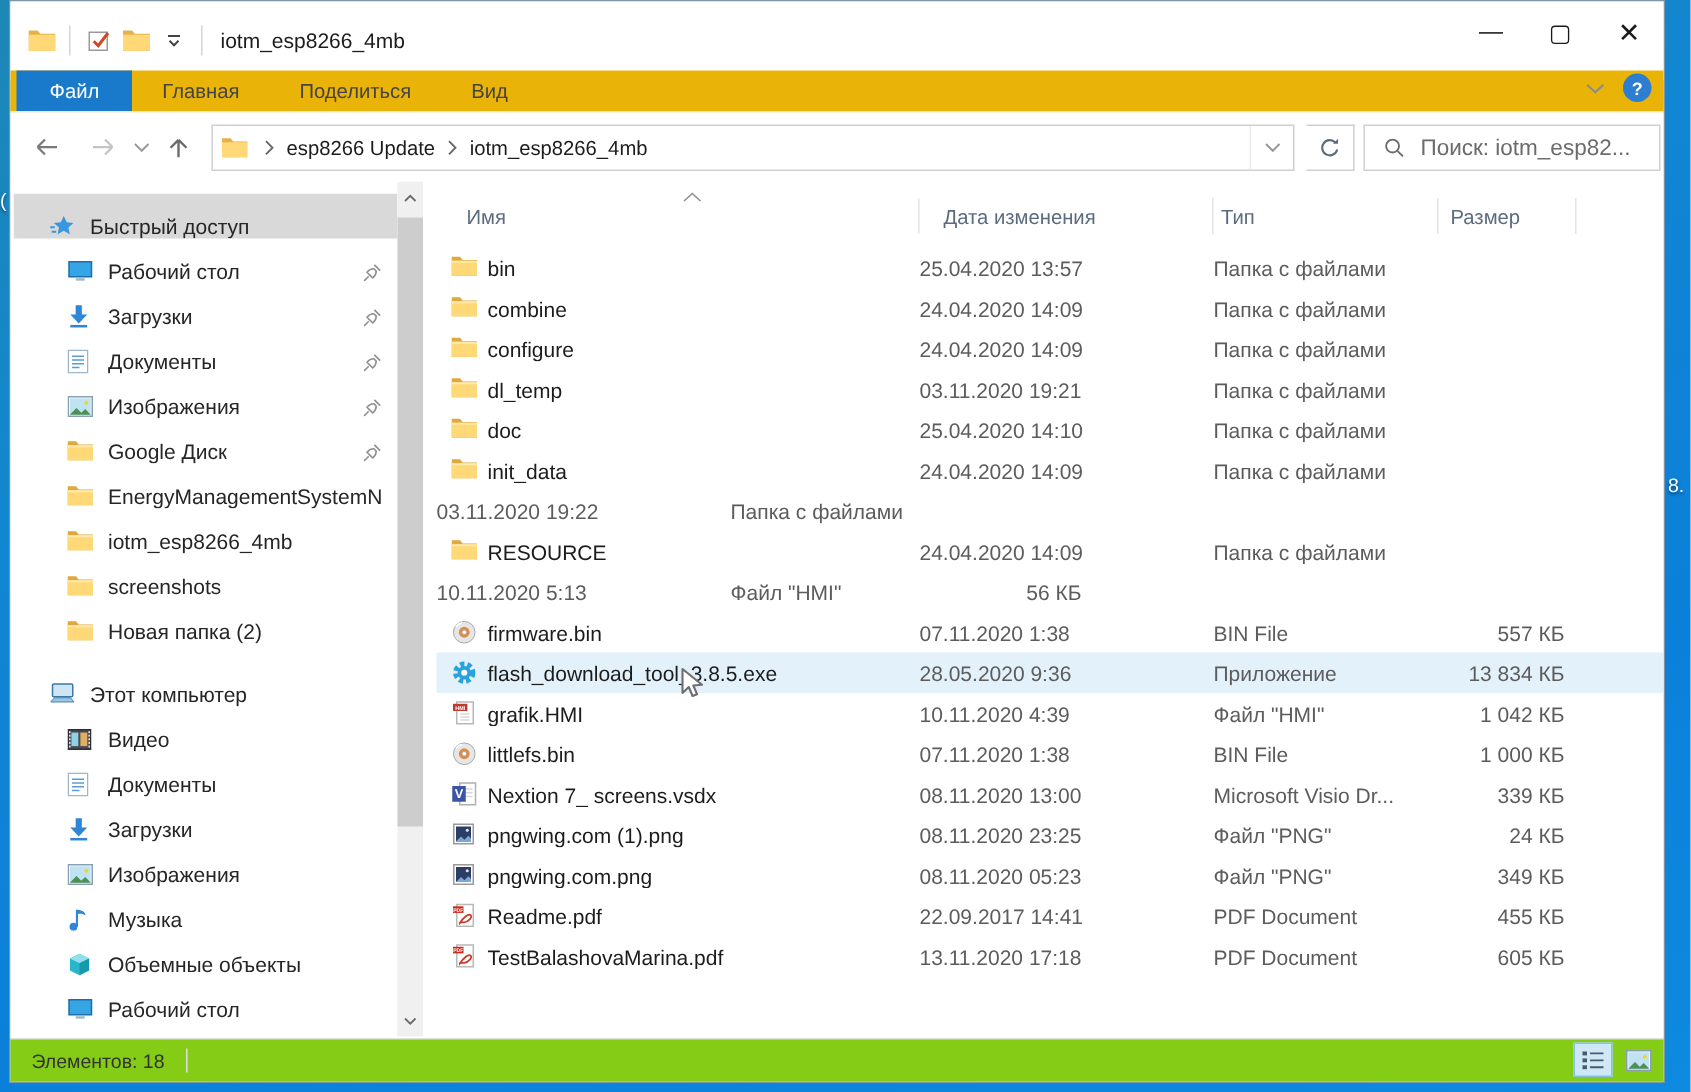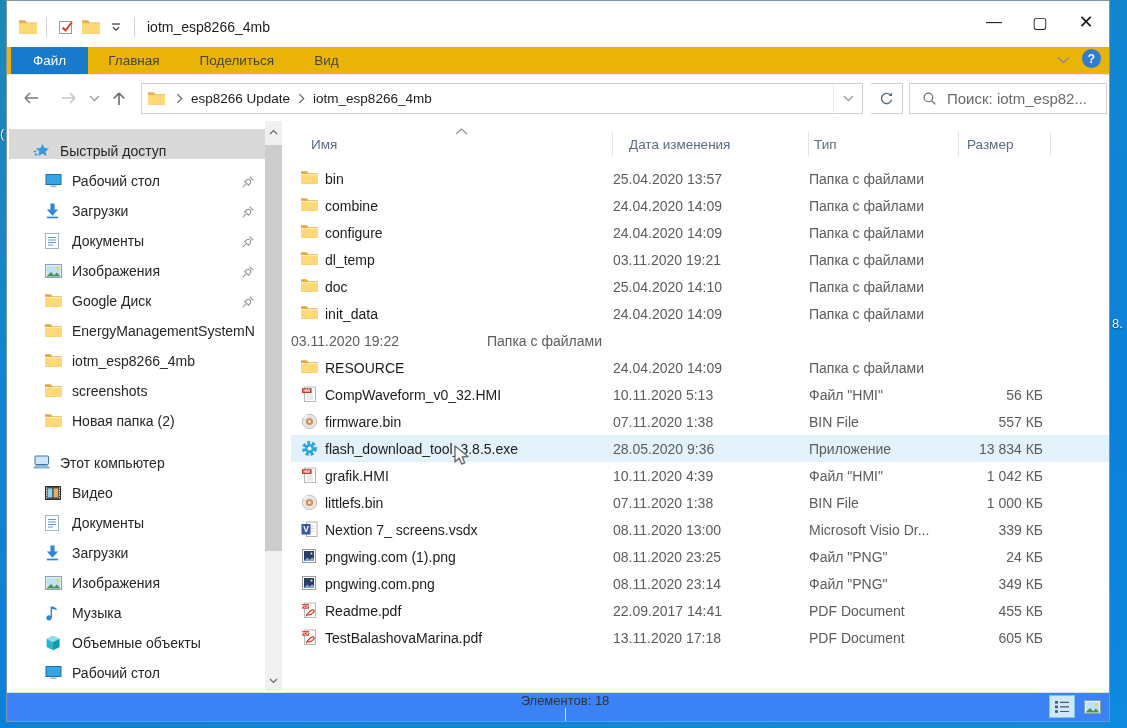--- a/index.html
+++ b/index.html
@@ -77,21 +77,21 @@
   .frow{display:flex;align-items:center;height:27px;font-size:14px;}
   .frow.hover{background:#e3f1fb;}
   .fcell{box-sizing:border-box;white-space:nowrap;overflow:hidden;}
   .cname{width:322px;display:flex;align-items:center;padding-left:10px;color:#1c1c1c;}
   .ficon{width:17px;height:17px;margin-right:7px;display:inline-flex;flex:none;}
   .cdate{width:196px;color:#5c5c5c;}
   .ctype{width:150px;color:#5c5c5c;}
   .csize{width:92px;text-align:right;padding-right:8px;color:#5c5c5c;}
   
   .statusbar{position:absolute;left:0;right:0;bottom:0;height:28px;border-top:1px solid #e0e0e0;
-             background:#3b82f6;display:flex;align-items:center;flex-direction:column;}
+             background:#84cc16;display:flex;align-items:center;}
   .status-text{font-size:13px;color:#333;margin-left:14px;}
   .status-sep{width:1px;height:16px;background:#e0e0e0;margin-left:14px;}
   .viewbtns{position:absolute;right:4px;top:2px;display:flex;gap:4px;}
   .viewbtn{width:26px;height:23px;display:flex;align-items:center;justify-content:center;box-sizing:border-box;}
   .viewbtn.active{background:#cfe8f7;border:1px solid #84c3e8;}
   
   .frag{position:absolute;color:#fff;font-size:13px;text-shadow:0 1px 2px rgba(0,0,0,.55);white-space:nowrap;}
   .frag.left{left:0px;top:126px;}
   .frag.right{left:1112px;top:316px;}
   .cursor{position:absolute;left:450px;top:444px;width:22px;height:24px;z-index:50;}
@@ -565,92 +565,81 @@
                   <path fill="#ffe9ab" d="M0 3.6h16v1.2H0z"></path>
                 </svg>
               </span>
               <span>RESOURCE</span>
             </span>
             <span class="fcell cdate">24.04.2020 14:09</span>
             <span class="fcell ctype">Папка с файлами</span>
             <span class="fcell csize"></span>
           </div>
           <div class="frow ">
+            <span class="fcell cdate">10.11.2020 5:13</span>
+            <span class="fcell ctype">Файл "HMI"</span>
+            <span class="fcell csize">56 КБ</span>
+          </div>
+          <div class="frow ">
+            <span class="fcell cname">
+              <span class="ficon">
+                <svg width="17" height="17" viewBox="0 0 17 17">
+                  <circle cx="8.5" cy="8.5" r="7.2" fill="#e6e6e6" stroke="#a0a0a0" stroke-width="0.6"></circle>
+                  <circle cx="8.5" cy="8.5" r="3.6" fill="#d98e4a"></circle>
+                  <circle cx="8.5" cy="8.5" r="1.5" fill="#fff" stroke="#a0a0a0" stroke-width="0.5"></circle>
+                  <path d="M3 5a6.5 6.5 0 0 1 4-2.8" stroke="#fff" stroke-width="1.1" fill="none"></path>
+                </svg>
+              </span>
+              <span>firmware.bin</span>
+            </span>
+            <span class="fcell cdate">07.11.2020 1:38</span>
+            <span class="fcell ctype">BIN File</span>
+            <span class="fcell csize">557 КБ</span>
+          </div>
+          <div class="frow hover">
+            <span class="fcell cname">
+              <span class="ficon">
+                <svg width="17" height="17" viewBox="0 0 16 16">
+                  <circle cx="8" cy="8" r="5" fill="none" stroke="#2aa3dd" stroke-width="4" stroke-dasharray="2.5 1.7"></circle>
+                  <circle cx="8" cy="8" r="4.2" fill="#2aa3dd"></circle>
+                  <circle cx="8" cy="8" r="1.9" fill="#fff"></circle>
+                </svg>
+              </span>
+              <span>flash_download_tool_3.8.5.exe</span>
+            </span>
+            <span class="fcell cdate">28.05.2020 9:36</span>
+            <span class="fcell ctype">Приложение</span>
+            <span class="fcell csize">13 834 КБ</span>
+          </div>
+          <div class="frow ">
             <span class="fcell cname">
               <span class="ficon">
                 <svg width="17" height="17" viewBox="0 0 17 17">
                   <rect x="3.5" y="1" width="11" height="14.5" fill="#fff" stroke="#b8b8b8"></rect>
                   <path stroke="#d8d8d8" d="M6 9h6M6 11h6M6 13h6" fill="none"></path>
                   <rect x="1" y="2.2" width="9.6" height="4.8" fill="#c0392b"></rect>
                   <text x="5.8" y="6" font-size="3.6" fill="#fff" text-anchor="middle" font-family="Liberation Sans,sans-serif" font-weight="bold">HMI</text>
                 </svg>
               </span>
-              <span>CompWaveform_v0_32.HMI</span>
-            </span>
-            <span class="fcell cdate">10.11.2020 5:13</span>
+              <span>grafik.HMI</span>
+            </span>
+            <span class="fcell cdate">10.11.2020 4:39</span>
             <span class="fcell ctype">Файл "HMI"</span>
-            <span class="fcell csize">56 КБ</span>
+            <span class="fcell csize">1 042 КБ</span>
           </div>
           <div class="frow ">
             <span class="fcell cname">
               <span class="ficon">
                 <svg width="17" height="17" viewBox="0 0 17 17">
                   <circle cx="8.5" cy="8.5" r="7.2" fill="#e6e6e6" stroke="#a0a0a0" stroke-width="0.6"></circle>
                   <circle cx="8.5" cy="8.5" r="3.6" fill="#d98e4a"></circle>
                   <circle cx="8.5" cy="8.5" r="1.5" fill="#fff" stroke="#a0a0a0" stroke-width="0.5"></circle>
                   <path d="M3 5a6.5 6.5 0 0 1 4-2.8" stroke="#fff" stroke-width="1.1" fill="none"></path>
                 </svg>
               </span>
-              <span>firmware.bin</span>
-            </span>
-            <span class="fcell cdate">07.11.2020 1:38</span>
-            <span class="fcell ctype">BIN File</span>
-            <span class="fcell csize">557 КБ</span>
-          </div>
-          <div class="frow hover">
-            <span class="fcell cname">
-              <span class="ficon">
-                <svg width="17" height="17" viewBox="0 0 16 16">
-                  <circle cx="8" cy="8" r="5" fill="none" stroke="#2aa3dd" stroke-width="4" stroke-dasharray="2.5 1.7"></circle>
-                  <circle cx="8" cy="8" r="4.2" fill="#2aa3dd"></circle>
-                  <circle cx="8" cy="8" r="1.9" fill="#fff"></circle>
-                </svg>
-              </span>
-              <span>flash_download_tool_3.8.5.exe</span>
-            </span>
-            <span class="fcell cdate">28.05.2020 9:36</span>
-            <span class="fcell ctype">Приложение</span>
-            <span class="fcell csize">13 834 КБ</span>
-          </div>
-          <div class="frow ">
-            <span class="fcell cname">
-              <span class="ficon">
-                <svg width="17" height="17" viewBox="0 0 17 17">
-                  <rect x="3.5" y="1" width="11" height="14.5" fill="#fff" stroke="#b8b8b8"></rect>
-                  <path stroke="#d8d8d8" d="M6 9h6M6 11h6M6 13h6" fill="none"></path>
-                  <rect x="1" y="2.2" width="9.6" height="4.8" fill="#c0392b"></rect>
-                  <text x="5.8" y="6" font-size="3.6" fill="#fff" text-anchor="middle" font-family="Liberation Sans,sans-serif" font-weight="bold">HMI</text>
-                </svg>
-              </span>
-              <span>grafik.HMI</span>
-            </span>
-            <span class="fcell cdate">10.11.2020 4:39</span>
-            <span class="fcell ctype">Файл "HMI"</span>
-            <span class="fcell csize">1 042 КБ</span>
-          </div>
-          <div class="frow ">
-            <span class="fcell cname">
-              <span class="ficon">
-                <svg width="17" height="17" viewBox="0 0 17 17">
-                  <circle cx="8.5" cy="8.5" r="7.2" fill="#e6e6e6" stroke="#a0a0a0" stroke-width="0.6"></circle>
-                  <circle cx="8.5" cy="8.5" r="3.6" fill="#d98e4a"></circle>
-                  <circle cx="8.5" cy="8.5" r="1.5" fill="#fff" stroke="#a0a0a0" stroke-width="0.5"></circle>
-                  <path d="M3 5a6.5 6.5 0 0 1 4-2.8" stroke="#fff" stroke-width="1.1" fill="none"></path>
-                </svg>
-              </span>
               <span>littlefs.bin</span>
             </span>
             <span class="fcell cdate">07.11.2020 1:38</span>
             <span class="fcell ctype">BIN File</span>
             <span class="fcell csize">1 000 КБ</span>
           </div>
           <div class="frow ">
             <span class="fcell cname">
               <span class="ficon">
                 <svg width="17" height="17" viewBox="0 0 17 17">
@@ -687,21 +676,21 @@
               <span class="ficon">
                 <svg width="16" height="16" viewBox="0 0 16 16">
                   <rect x="1.5" y="1.5" width="13" height="13" fill="#fff" stroke="#9a9a9a"></rect>
                   <rect x="3" y="3" width="10" height="10" fill="#2c3e66"></rect>
                   <path fill="#7ca8d8" d="M3 13l3.4-3.4 2.2 2.2 2.6-2.6 1.8 1.8V13z"></path>
                   <circle cx="10.5" cy="5.5" r="1" fill="#e8e8e8"></circle>
                 </svg>
               </span>
               <span>pngwing.com.png</span>
             </span>
-            <span class="fcell cdate">08.11.2020 23:14</span>
+            <span class="fcell cdate">08.11.2020 05:23</span>
             <span class="fcell ctype">Файл "PNG"</span>
             <span class="fcell csize">349 КБ</span>
           </div>
           <div class="frow ">
             <span class="fcell cname">
               <span class="ficon">
                 <svg width="17" height="17" viewBox="0 0 17 17">
                   <rect x="3.5" y="1" width="11" height="14.5" fill="#fff" stroke="#b8b8b8"></rect>
                   <rect x="1" y="2.2" width="7" height="4.4" fill="#cc2a1e"></rect>
                   <text x="4.5" y="5.7" font-size="3.4" fill="#fff" text-anchor="middle" font-family="Liberation Sans,sans-serif" font-weight="bold">PDF</text>

